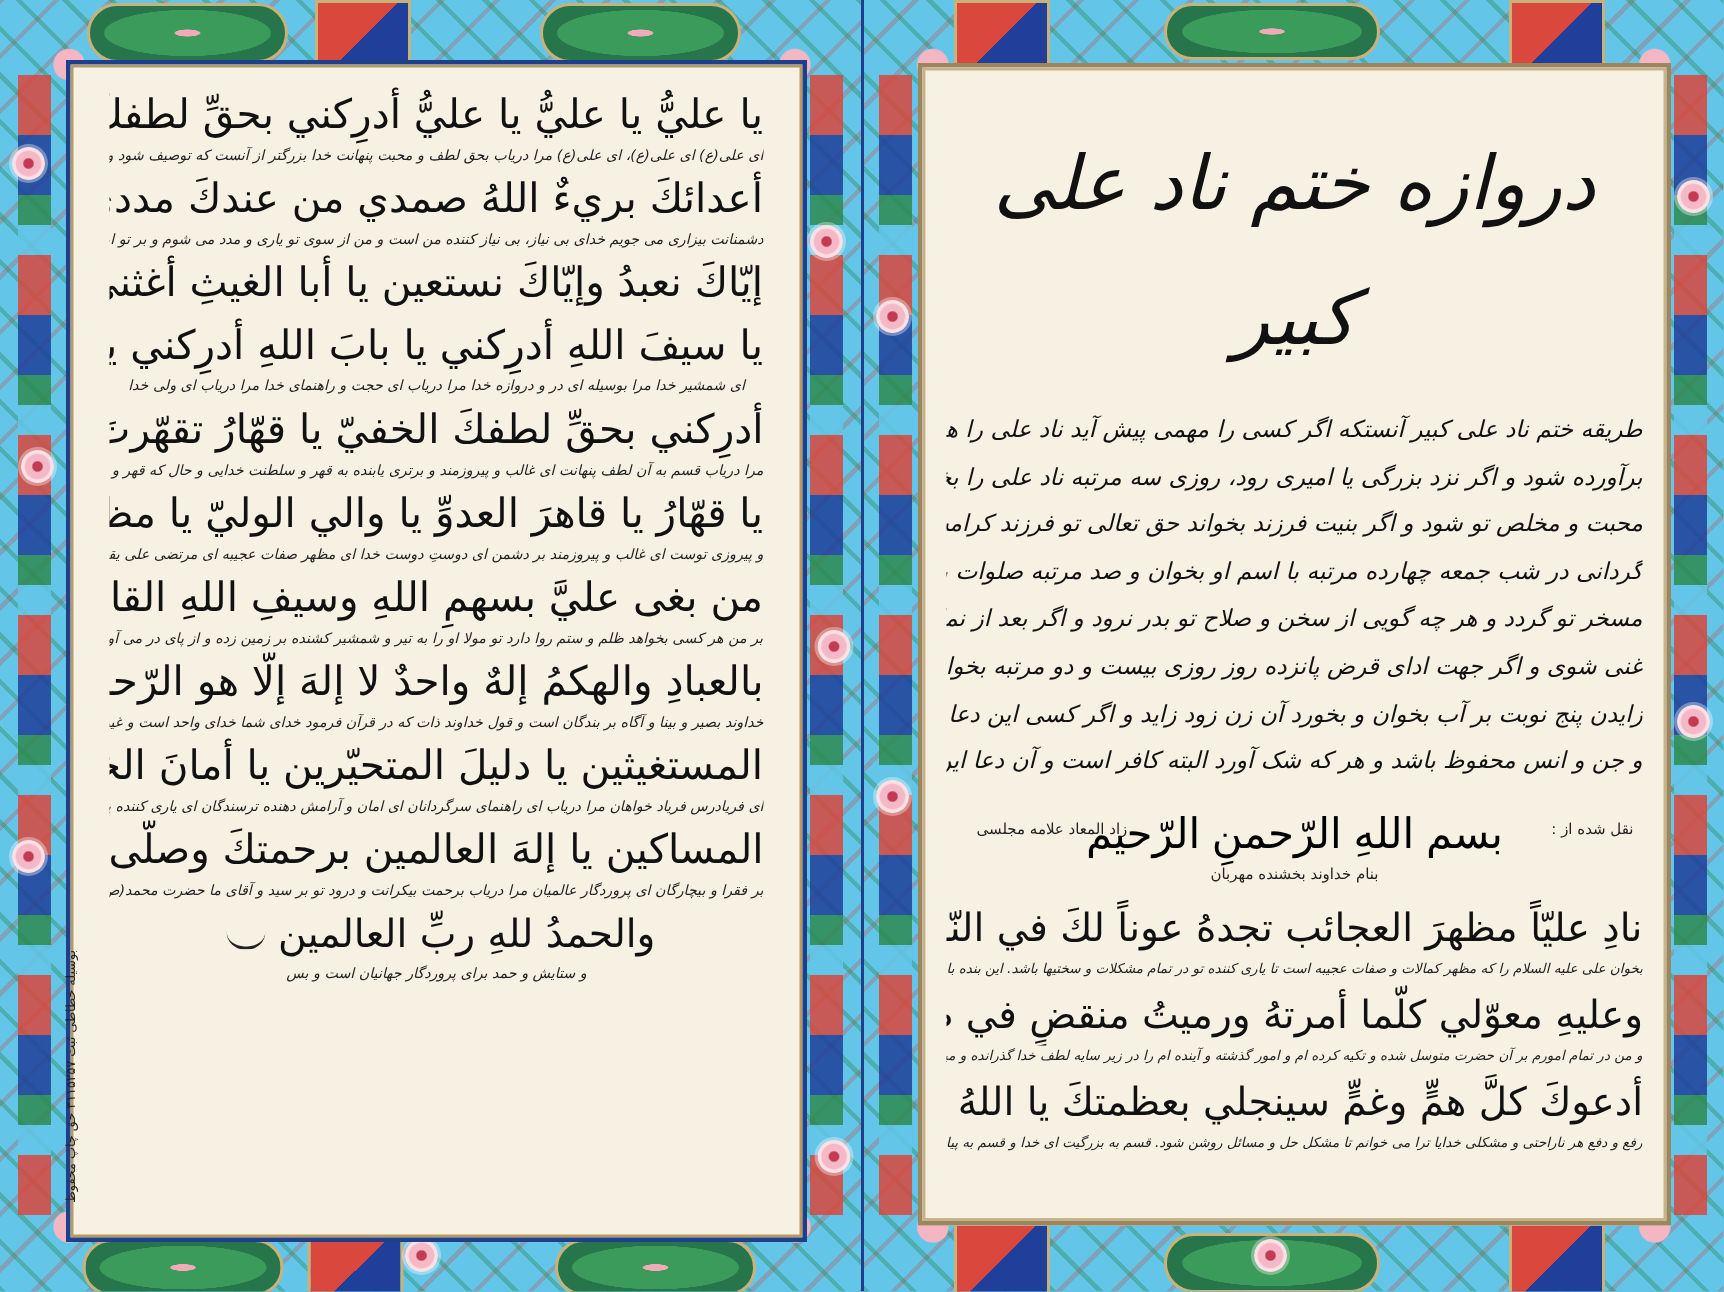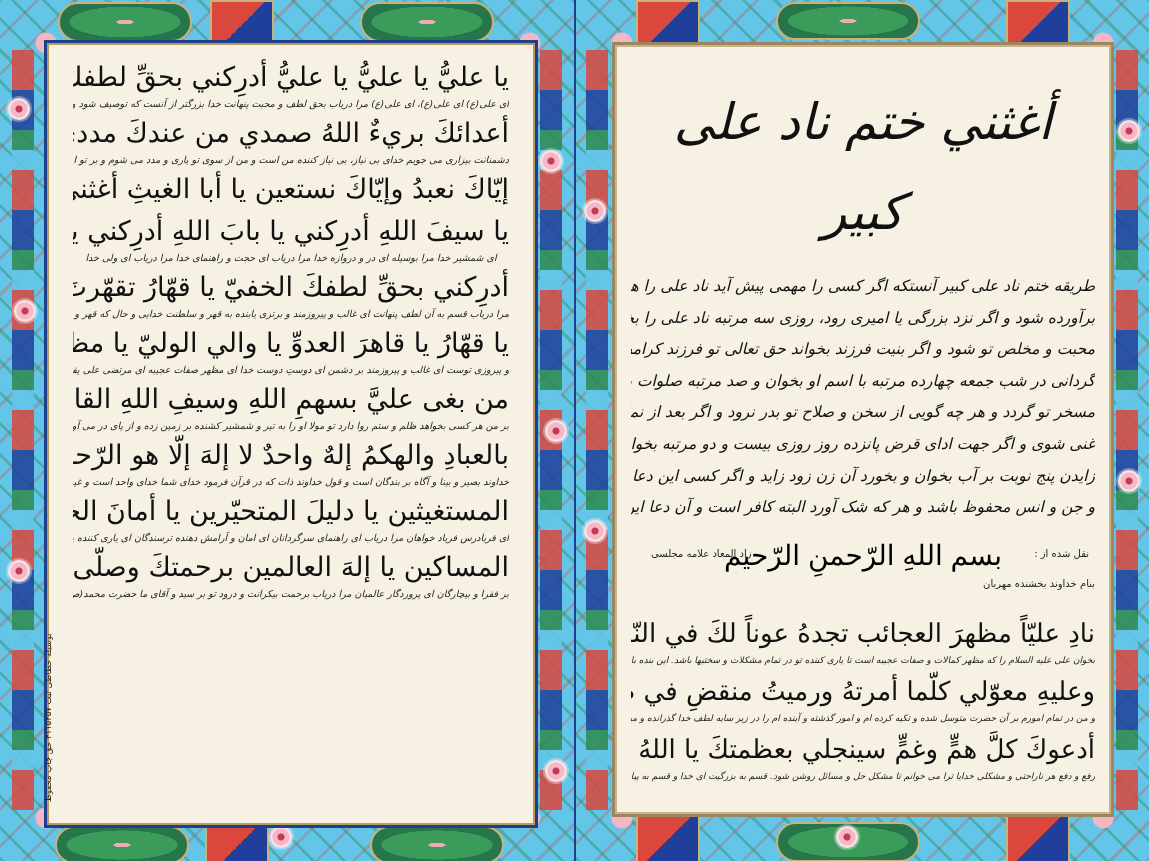--- a/index.html
+++ b/index.html
@@ -92,21 +92,21 @@
   .prose {
     font-family:"DejaVu Serif", serif; font-style:italic; color:#111;
     font-size:15.5px; line-height:31.6px; direction:rtl; text-align:justify;
     text-align-last:center;
   }
   .prose p { margin:0; white-space:nowrap; overflow:hidden; text-align:center; }
   .bism-row { position:relative; margin-top:10px; height:44px; direction:rtl; }
   .bism { font-family:Liberation Sans, sans-serif; font-size:28px; text-align:center; line-height:44px; }
   .source-label { position:absolute; right:6px; top:14px; font-size:10px; color:#222; }
   .source-name { position:absolute; left:20px; top:14px; font-size:10px; color:#222;text-align:center; }
-  .bism-gloss { text-align:right; font-size:10px; color:#222; direction:rtl; margin-bottom:24px; }
+  .bism-gloss { text-align:center; font-size:10px; color:#222; direction:rtl; margin-bottom:10px; }
   .prayer .arabic-line { font-size:26px; line-height:40px; }
   .prayer .gloss { font-size:9px; line-height:14px; }
   .prayer-block + .prayer-block { margin-top:4px; }
 </style>
 </head>
 <body>
 
 <div class="spread">
 
   <div class="page left">
@@ -161,20 +161,27 @@
           <div class="gloss">خداوند بصیر و بینا و آگاه بر بندگان است   و قول خداوند ذات که در قرآن فرمود خدای شما خدای واحد است و غیر از او خدایی نیست بخشنده و مهربان</div>
         </div>
         <div class="stanza rtl">
           <div class="arabic-line">المستغيثين يا دليلَ المتحيّرين يا أمانَ الخائفين يا معينَ المتوكّلين يا راحمَ</div>
           <div class="gloss">ای فریادرس فریاد خواهان مرا دریاب   ای راهنمای سرگردانان   ای امان و آرامش دهنده ترسندگان   ای یاری کننده پناه آورندگان   ای رحم کننده</div>
         </div>
         <div class="stanza rtl">
           <div class="arabic-line">المساكين يا إلهَ العالمين برحمتكَ وصلّى اللهُ على سيّدنا محمّدٍ وآلهِ أجمعين</div>
           <div class="gloss">بر فقرا و بیچارگان   ای پروردگار عالمیان مرا دریاب برحمت بیکرانت   و درود تو بر سید و آقای ما حضرت محمد(ص) و خاندان او بود.</div>
         </div>
+        <div class="stanza rtl closing">
+          <div class="arabic-line">
+            <span>والحمدُ للهِ ربِّ العالمين</span>
+            <span class="seal"></span>
+          </div>
+          <div class="gloss">و ستایش و حمد برای پروردگار جهانیان است و بس</div>
+        </div>
       </div>
     </div>
   </div>
 
   <div class="spine"></div>
 
   <div class="page right">
     <div class="wedge" style="left:60px;top:0;"></div>
     <div class="wedge" style="left:430px;top:0;"></div>
     <div class="cartouche" style="left:200px;top:2px;width:140px;height:34px;"></div>
@@ -184,21 +191,21 @@
     <div class="vine-side" style="left:10px;top:50px;height:760px;"></div>
     <div class="vine-side" style="left:540px;top:50px;height:760px;"></div>
     <div class="flower" style="left:8px;top:200px;"></div>
     <div class="flower" style="left:8px;top:520px;"></div>
     <div class="flower" style="left:542px;top:120px;"></div>
     <div class="flower" style="left:542px;top:470px;"></div>
     <div class="flower" style="left:260px;top:826px;"></div>
 
     <div class="panel right" style="left:36px;">
       <div class="right-inner">
-        <div class="title">أغثني ختم ناد علی کبیر</div>
+        <div class="title">دروازه ختم ناد علی کبیر</div>
         <div class="prose">
           <p>طریقه ختم ناد علی کبیر آنستکه اگر کسی را مهمی پیش آید ناد علی را هفت نوبت بخواند بنیت آن مهم البته</p>
           <p>برآورده شود و اگر نزد بزرگی یا امیری رود، روزی سه مرتبه ناد علی را بخواند و بر جمیع اعضای خود بدمد</p>
           <p>محبت و مخلص تو شود و اگر بنیت فرزند بخواند حق تعالی تو فرزند کرامت کند. اگر خواهی شخصی را مسخر خود</p>
           <p>گردانی در شب جمعه چهارده مرتبه با اسم او بخوان و صد مرتبه صلوات بر محمد و آل او بفرست البته</p>
           <p>مسخر تو گردد و هر چه گویی از سخن و صلاح تو بدر نرود و اگر بعد از نماز صبح به نیت مال نه مرتبه بخوانی</p>
           <p>غنی شوی و اگر جهت ادای قرض پانزده روز روزی بیست و دو مرتبه بخوانی ادا شود و اگر زنی در</p>
           <p>زایدن پنج نوبت بر آب بخوان و بخورد آن زن زود زاید و اگر کسی این دعا را با خود دارد از شر جمیع حیوانات</p>
           <p>و جن و انس محفوظ باشد و هر که شک آورد البته کافر است و آن دعا این است :</p>
         </div>

